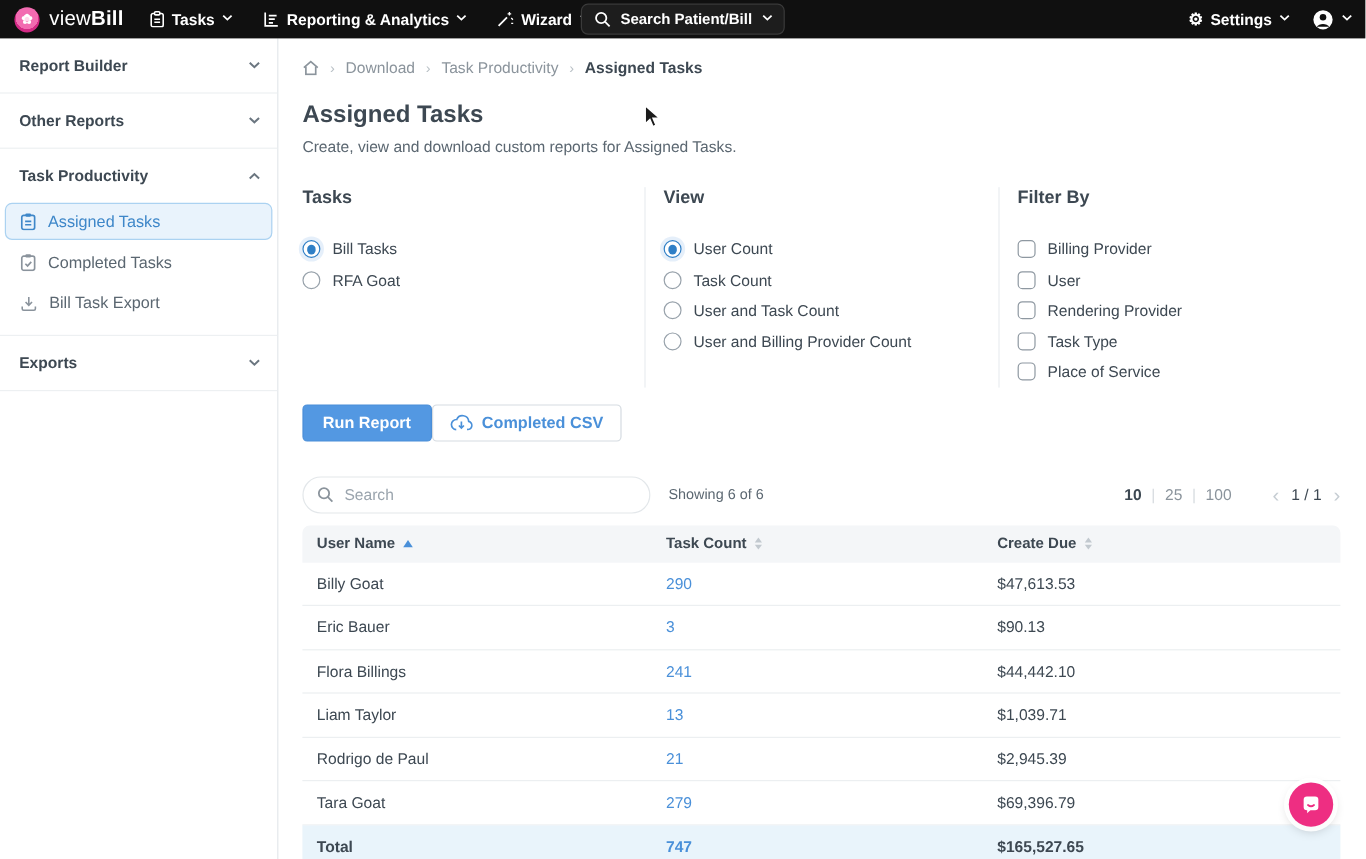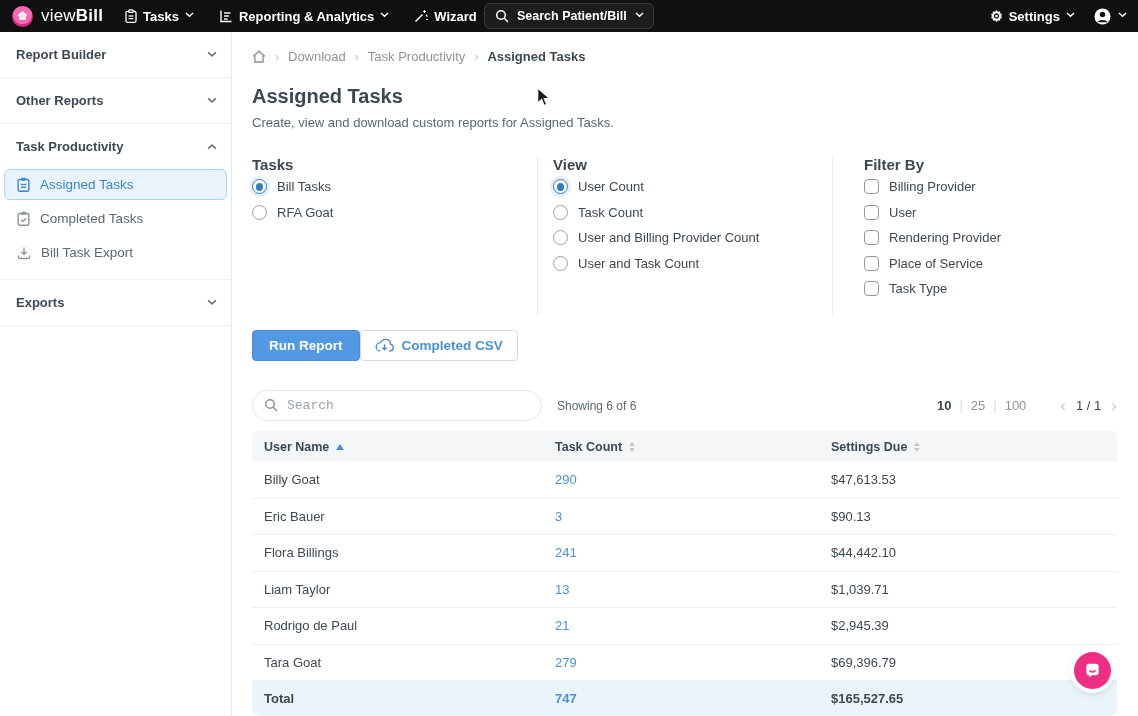--- a/index.html
+++ b/index.html
@@ -52,42 +52,42 @@
   .breadcrumb .sep { color:#b9c0c6; font-size:12px; }
   .breadcrumb a { color:#8b949c; text-decoration:none; cursor:pointer; }
   .breadcrumb .current { color:#3d4852; font-weight:700; }
   .page-title { margin-top:21px; font-size:20px; font-weight:700; color:#3d4852; }
   .page-sub { margin-top:7px; font-size:13px; color:#5b6771; }
 
   .form-row { margin-top:26px; display:flex; min-height:160px; }
   .fcol { }
   .fcol1 { width:285px; }
   .fcol2 { width:295px; border-left:1px solid #e9edf0; padding-left:15px; }
-  .fcol3 { flex:1; border-left:1px solid #e9edf0; padding-left:31px; }
+  .fcol3 { flex:1; border-left:1px solid #e9edf0; padding-left:15px; }
   .fhead { font-size:15px; font-weight:700; color:#3d4852; }
-  .opts { margin-top:1px; }
+  .opts { margin-top:22px; }
   .opt { display:flex; align-items:center; gap:10px; height:25.5px; font-size:13px; color:#3d4852; cursor:pointer; }
   .radio { width:15px; height:15px; border-radius:50%; border:1.6px solid #98a2ab; background:#fff;
     flex:0 0 auto; position:relative; }
   .radio.checked { border-color:#2f7fc6; box-shadow:0 0 0 3px rgba(74,144,217,.14); }
   .radio.checked::after { content:""; position:absolute; inset:2.6px; border-radius:50%; background:#2f7fc6; }
   .checkbox { width:15px; height:15px; border-radius:4px; border:1.6px solid #8e98a1; background:#fff; flex:0 0 auto; }
 
   .btn-row { margin-top:14px; display:flex; }
   .btn { height:31px; border-radius:4px; font-size:13.5px; font-weight:700; display:flex;
     align-items:center; cursor:pointer; }
   .btn-primary { background:#5398e2; color:#fff; padding:0 16px; border:1px solid #4a8ed8; }
   .btn-secondary { background:#fff; color:#4a90d9; padding:0 14px; border:1px solid #d5dbe1; gap:8px; }
 
   
   .table-toolbar { margin-top:29px; display:flex; align-items:center; }
   .search-pill { position:relative; width:290px; height:31px; }
   .search-pill input { width:100%; height:100%; border:1px solid #e3e7ea; border-radius:16px;
     padding:0 12px 0 34px; font-size:13px; color:#3d4852; outline:none;
-    font-family:Liberation Mono, monospace; }
+    font-family:Liberation Sans, sans-serif; }
   .search-pill input::placeholder { color:#9aa4ad; }
   .search-pill .mag { position:absolute; left:12px; top:8px; color:#8b949c; }
   .showing { margin-left:15px; font-size:12px; color:#5b6771;text-align:center; }
   .pager { margin-left:auto; display:flex; align-items:center; font-size:13px; color:#8b949c; }
   .psize { cursor:pointer; padding:0 2px; }
   .psize.sel { color:#3d4852; font-weight:700; }
   .pbar { color:#d7dce0; margin:0 6px; }
   .pnav { display:flex; align-items:center; gap:10px; margin-left:32px; }
   .pchev { color:#c6cdd3; font-size:17px; line-height:1; cursor:default; }
   .pindicator { color:#3d4852; }
@@ -330,50 +330,50 @@
           <div class="opt">
             <span class="radio checked"></span>
             <span>User Count</span>
           </div>
           <div class="opt">
             <span class="radio"></span>
             <span>Task Count</span>
           </div>
           <div class="opt">
             <span class="radio"></span>
+            <span>User and Task Count</span>
+          </div>
+          <div class="opt">
+            <span class="radio"></span>
             <span>User and Billing Provider Count</span>
-          </div>
-          <div class="opt">
-            <span class="radio"></span>
-            <span>User and Task Count</span>
           </div>
         </div>
       </div>
       <div class="fcol fcol3">
         <div class="fhead">Filter By</div>
         <div class="opts">
           <div class="opt">
             <span class="checkbox"></span>
             <span>Billing Provider</span>
           </div>
           <div class="opt">
             <span class="checkbox"></span>
             <span>User</span>
           </div>
           <div class="opt">
             <span class="checkbox"></span>
             <span>Rendering Provider</span>
           </div>
           <div class="opt">
             <span class="checkbox"></span>
+            <span>Task Type</span>
+          </div>
+          <div class="opt">
+            <span class="checkbox"></span>
             <span>Place of Service</span>
-          </div>
-          <div class="opt">
-            <span class="checkbox"></span>
-            <span>Task Type</span>
           </div>
         </div>
       </div>
     </div>
 
     <div class="btn-row">
       <div class="btn btn-primary">
         <span>Run Report</span>
       </div>
       <div class="btn btn-secondary">
@@ -419,21 +419,21 @@
           <span class="tri-up"></span>
         </div>
         <div class="th">
           <span>Task Count</span>
           <span class="sort-both">
               <i class="u"></i>
               <i class="d"></i>
             </span>
         </div>
         <div class="th">
-          <span>Settings Due</span>
+          <span>Create Due</span>
           <span class="sort-both">
               <i class="u"></i>
               <i class="d"></i>
             </span>
         </div>
       </div>
       <div class="tbody">
         <div class="trow">
           <div class="td">Billy Goat</div>
           <div class="td"><a class="count">290</a></div>

